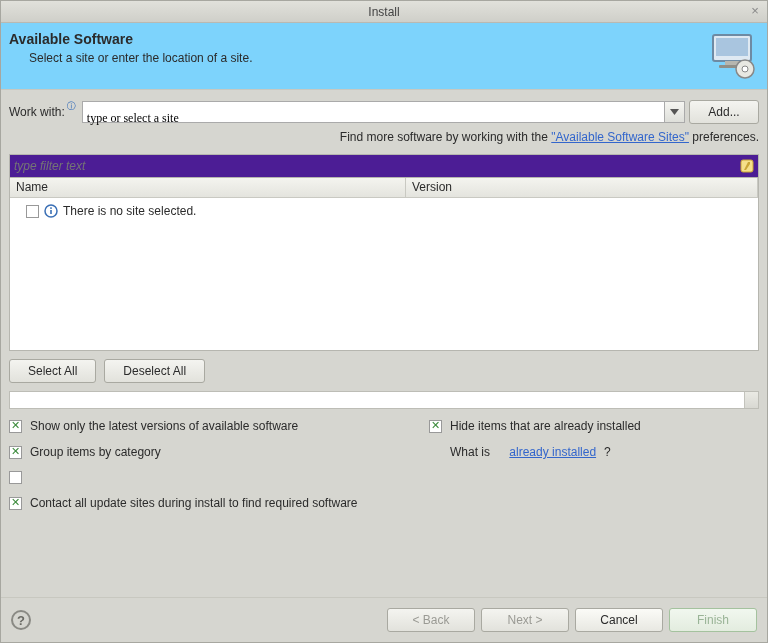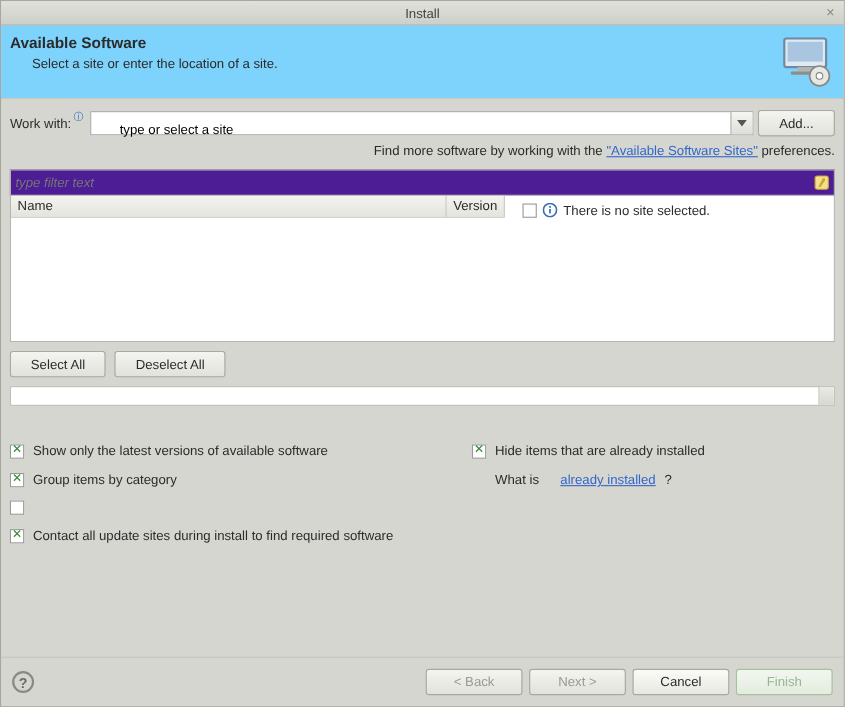--- a/index.html
+++ b/index.html
@@ -80,23 +80,22 @@
     border: 1px solid #aaa;
     background: #fff;
     height: 22px;
   }
   .combo input {
     flex: 1;
     border: none;
     outline: none;
     padding: 16px 4px;
     font-size: 12px;
-    font-family: Liberation Sans, sans-serif;
+    font-family: Liberation Serif, serif;
     background: transparent;
-    margin-left: 22px;
   }
   .combo-btn {
     width: 20px;
     border-left: 1px solid #aaa;
     background: linear-gradient(#f5f5f1,#dedfda);
     display:flex; align-items:center; justify-content:center;
     cursor:pointer;
   }
   .btn {
     height: 24px;
@@ -128,22 +127,22 @@
     flex:1; border:none; outline:none; padding:0 4px; font-size:12px;
     font-style: italic; color:#888; font-family:inherit; background:transparent;
   }
   .filter .clear {
     width:22px; display:flex; align-items:center; justify-content:center;
   }
   .table-wrap {
     border: 1px solid #b6b6af;
     border-top: none;
     background:#fff;
-    height: 133px;
-    display:flex; flex-direction:row;
+    height: 173px;
+    display:flex; flex-direction:column;
   }
   .thead {
     display:flex;
     background: linear-gradient(#f4f4ef,#e4e4de);
     border-bottom:1px solid #c9c9c2;
     height:20px;
   }
   .th {
     padding:2px 6px;
     font-size:12px;
@@ -169,21 +168,21 @@
     border:1px solid #bdbdb6;
     background:#fff;
     height:18px;
     position:relative;
   }
   .details-box .scroll-stub{
     position:absolute; right:0; top:0; width:14px; height:100%;
     background:linear-gradient(#eaeae4,#d8d8d2);
     border-left:1px solid #c3c3bc;
   }
-  .options { display:flex; margin-top:34px;gap:21px;}
+  .options { display:flex; margin-top:10px;gap:21px;}
   .col { flex:1; display:flex; flex-direction:column; gap:12px;}
   .optrow{ display:flex; align-items:center; gap:8px;}
   .footer {
     border-top: 1px solid #c8c8c0;
     padding: 10px 10px;
     display:flex;
     align-items:center;
   }
   .footer .help{
     width:20px; height:20px; border:2px solid #8a8a84; border-radius:50%;

